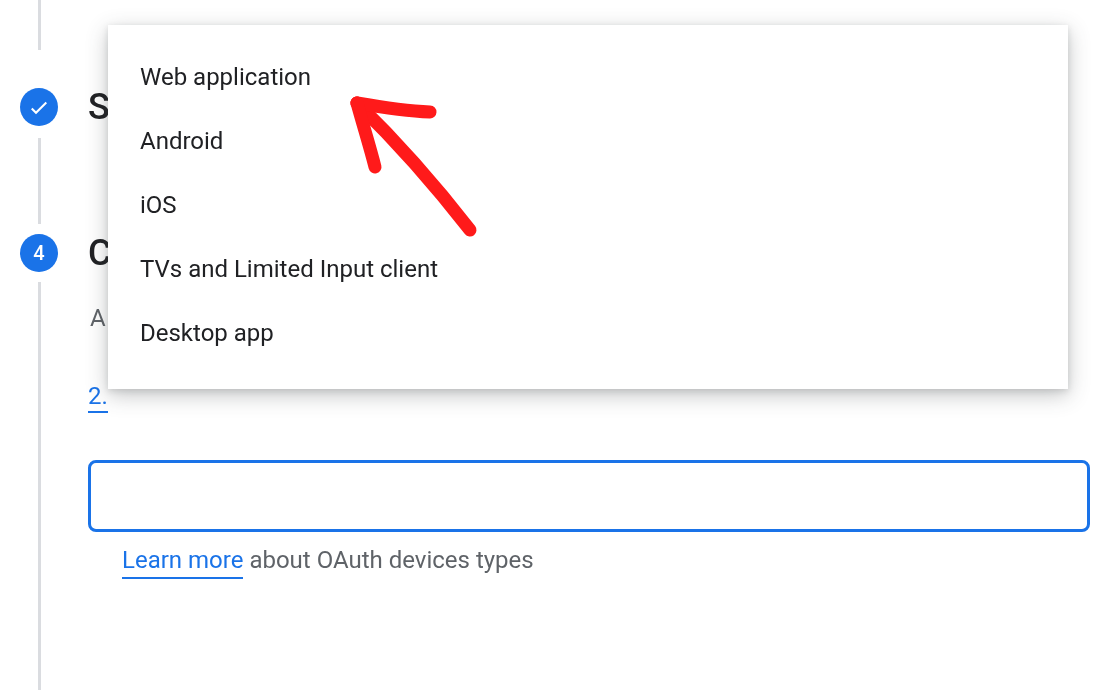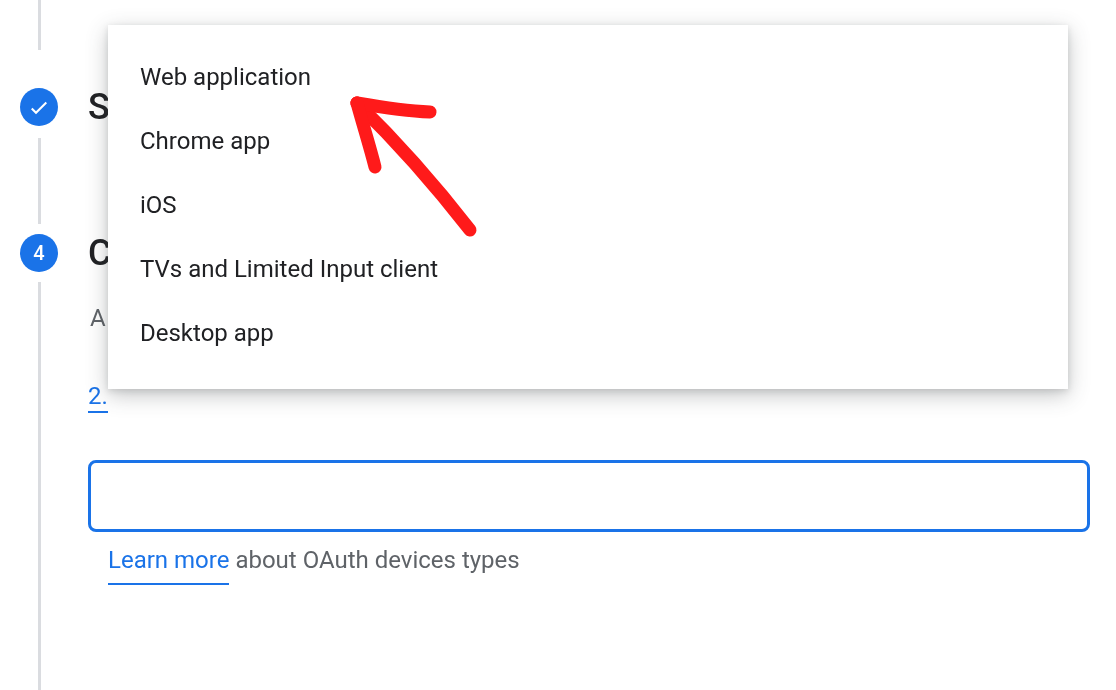--- a/index.html
+++ b/index.html
@@ -78,21 +78,22 @@
   .learn-line {
     position: absolute;
     font-size: 24px;
     color: #5f6368;
     white-space: nowrap;
   }
   .learn-line a {
     color: #1a73e8;
     text-decoration: none;
     border-bottom: 2px solid #1a73e8;
-    padding-bottom: 9px;
+    padding-bottom: 3px;
+    margin-left: 14px;
   }
 
   
   .dropdown {
     position: absolute;
     left: 108px;
     top: 25px;
     width: 960px;
     background: #ffffff;
     box-shadow: 0 6px 20px rgba(60,64,67,0.3), 0 2px 6px rgba(60,64,67,0.15);
@@ -141,21 +142,21 @@
   <div class="para" style="left:88px; top:378px;"><span class="num-link">2.</span></div>
 
   <div class="select-box" style="left:88px; top:460px; width:1002px; height:72px;"></div>
 
   <div class="learn-line" style="left:108px; top:546px;">
     <a href="#">Learn more</a><span> about OAuth devices types</span>
   </div>
 
   <div class="dropdown">
     <div class="item">Web application</div>
-    <div class="item">Chrome app</div>
+    <div class="item">Android</div>
     <div class="item">iOS</div>
     <div class="item">TVs and Limited Input client</div>
     <div class="item">Desktop app</div>
   </div>
 
   <svg class="annotation" width="160" height="160" viewBox="0 0 160 160">
     <g fill="none" stroke="#ff1a1a" stroke-width="13" stroke-linecap="round" stroke-linejoin="round">
 
       <path d="M 22 18 C 60 55, 100 100, 135 145"></path>
 

